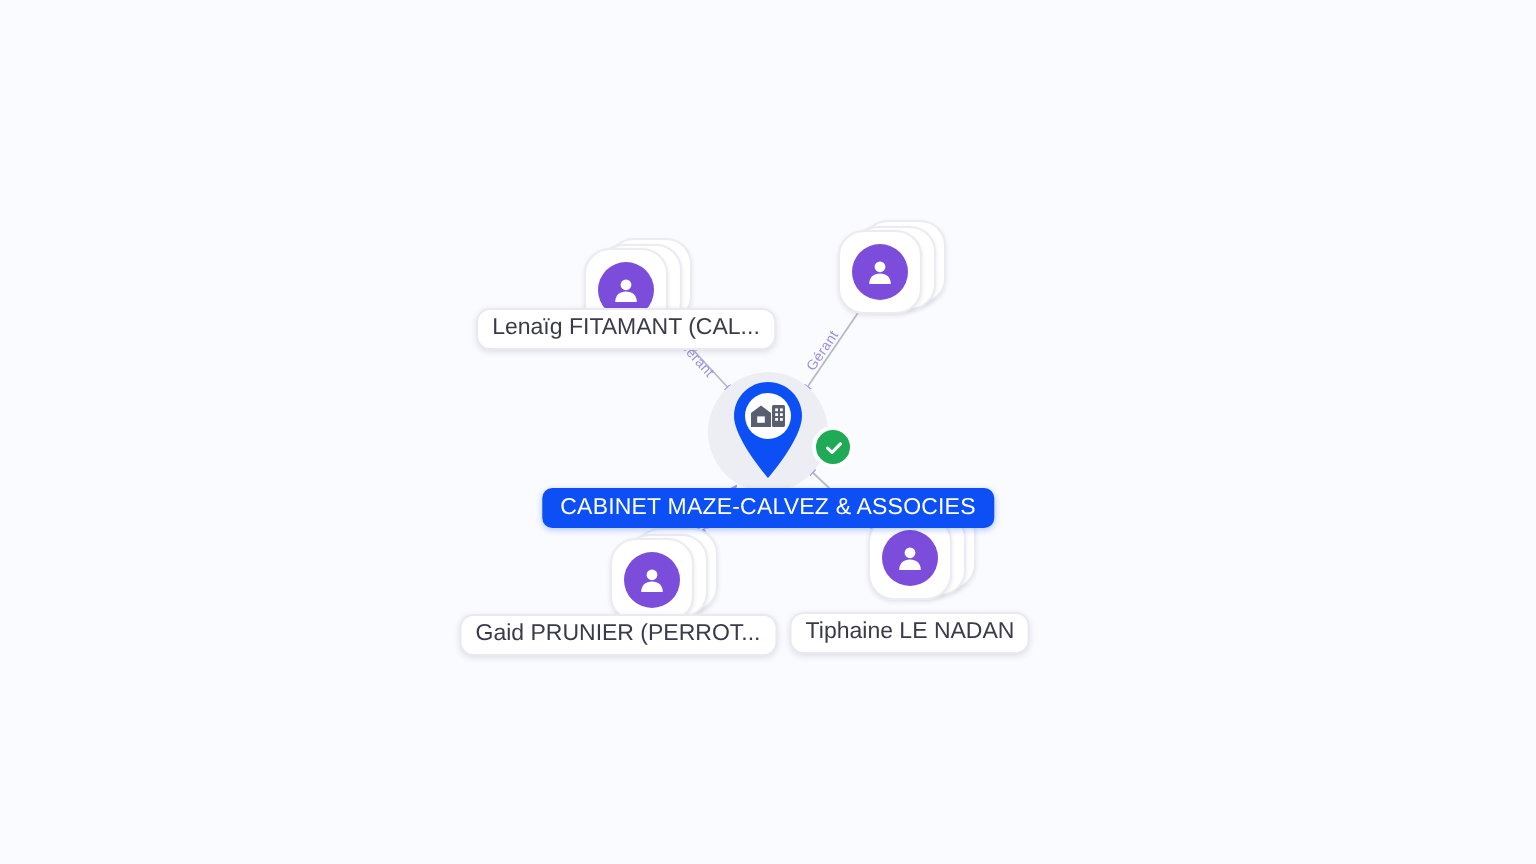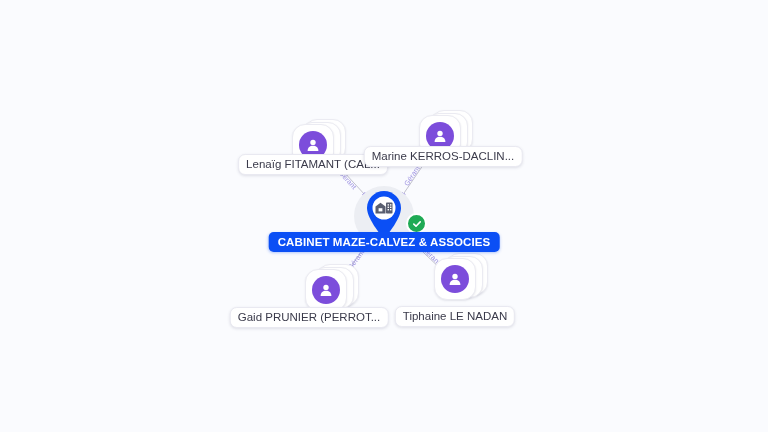--- a/index.html
+++ b/index.html
@@ -186,21 +186,20 @@
       <div class="card c1">
         <div class="avatar-circle">
           <svg width="16" height="16" viewBox="0 0 16 16">
             <circle cx="8" cy="5.4" r="2.7" fill="#ffffff"></circle>
             <path d="M2.6 14 C2.6 10.4 5.0 8.7 8 8.7 C11 8.7 13.4 10.4 13.4 14 Z" fill="#ffffff"></path>
           </svg>
         </div>
       </div>
     </div>
   </div>
-  <div class="node-label" style="left:443px; top:146px;">Marine KERROS-DACLIN...</div>
 
   <div class="person-node" style="left:327px; top:291px;">
     <div class="card-stack">
       <div class="card c3"></div>
       <div class="card c2"></div>
       <div class="card c1">
         <div class="avatar-circle">
           <svg width="16" height="16" viewBox="0 0 16 16">
             <circle cx="8" cy="5.4" r="2.7" fill="#ffffff"></circle>
             <path d="M2.6 14 C2.6 10.4 5.0 8.7 8 8.7 C11 8.7 13.4 10.4 13.4 14 Z" fill="#ffffff"></path>
@@ -245,15 +244,15 @@
           <rect x="16.6" y="19.2" width="3.8" height="3.2" fill="#ffffff"></rect>
         </g>
       </svg>
     </div>
     <div class="verified-badge">
       <svg width="10" height="10" viewBox="0 0 10 10">
         <path d="M1.8 5.1 L4 7.2 L8.2 2.9" stroke="#ffffff" stroke-width="1.6" fill="none" stroke-linecap="round" stroke-linejoin="round"></path>
       </svg>
     </div>
   </div>
-  <div class="company-label" style="left:384px; top:232px;font-weight:bold;">CABINET MAZE-CALVEZ &amp; ASSOCIES</div>
+  <div class="company-label" style="left:384px; top:244px;">CABINET MAZE-CALVEZ &amp; ASSOCIES</div>
 
 </div>
 
 </body></html>

